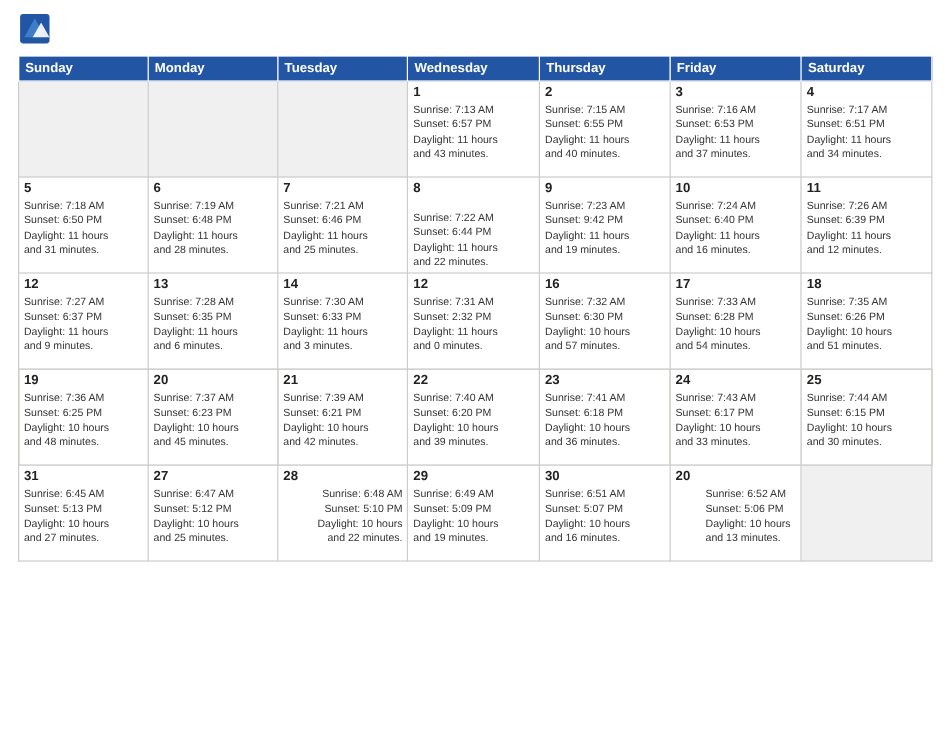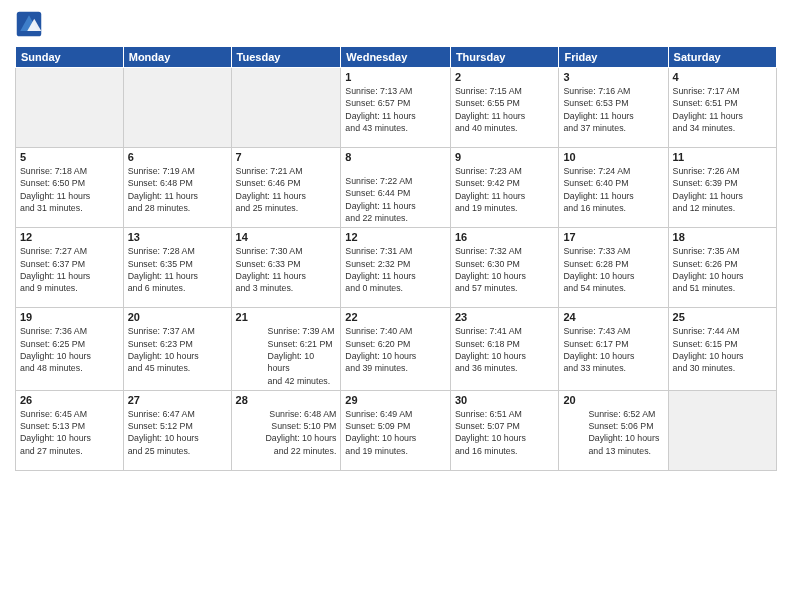--- a/index.html
+++ b/index.html
@@ -263,21 +263,21 @@
           </td>
           <td>
             <div class="day-num">20</div>
             <div class="day-info" style="white-space: pre-line;">Sunrise: 7:37 AM
 Sunset: 6:23 PM
 Daylight: 10 hours
 and 45 minutes.</div>
           </td>
           <td>
             <div class="day-num">21</div>
-            <div class="day-info" style="white-space: pre-line; margin-left: 32px;">Sunrise: 7:39 AM
+            <div class="day-info" style="white-space: pre-line;">Sunrise: 7:39 AM
 Sunset: 6:21 PM
 Daylight: 10 hours
 and 42 minutes.</div>
           </td>
           <td>
             <div class="day-num">22</div>
             <div class="day-info" style="white-space: pre-line;">Sunrise: 7:40 AM
 Sunset: 6:20 PM
 Daylight: 10 hours
 and 39 minutes.</div>
@@ -299,21 +299,21 @@
           <td>
             <div class="day-num">25</div>
             <div class="day-info" style="white-space: pre-line;">Sunrise: 7:44 AM
 Sunset: 6:15 PM
 Daylight: 10 hours
 and 30 minutes.</div>
           </td>
         </tr>
         <tr>
           <td>
-            <div class="day-num">26</div>
+            <div class="day-num">31</div>
             <div class="day-info" style="white-space: pre-line;">Sunrise: 6:45 AM
 Sunset: 5:13 PM
 Daylight: 10 hours
 and 27 minutes.</div>
           </td>
           <td>
             <div class="day-num">27</div>
             <div class="day-info" style="white-space: pre-line;">Sunrise: 6:47 AM
 Sunset: 5:12 PM
 Daylight: 10 hours

